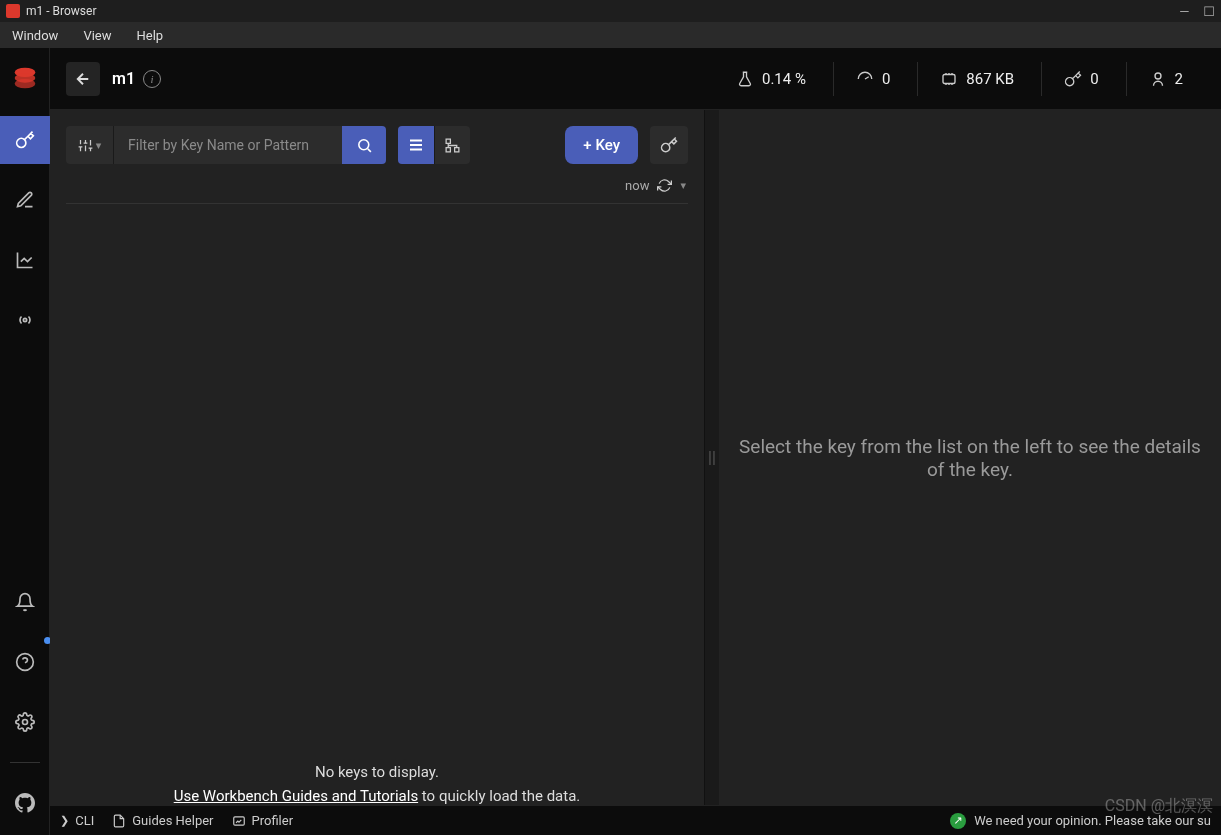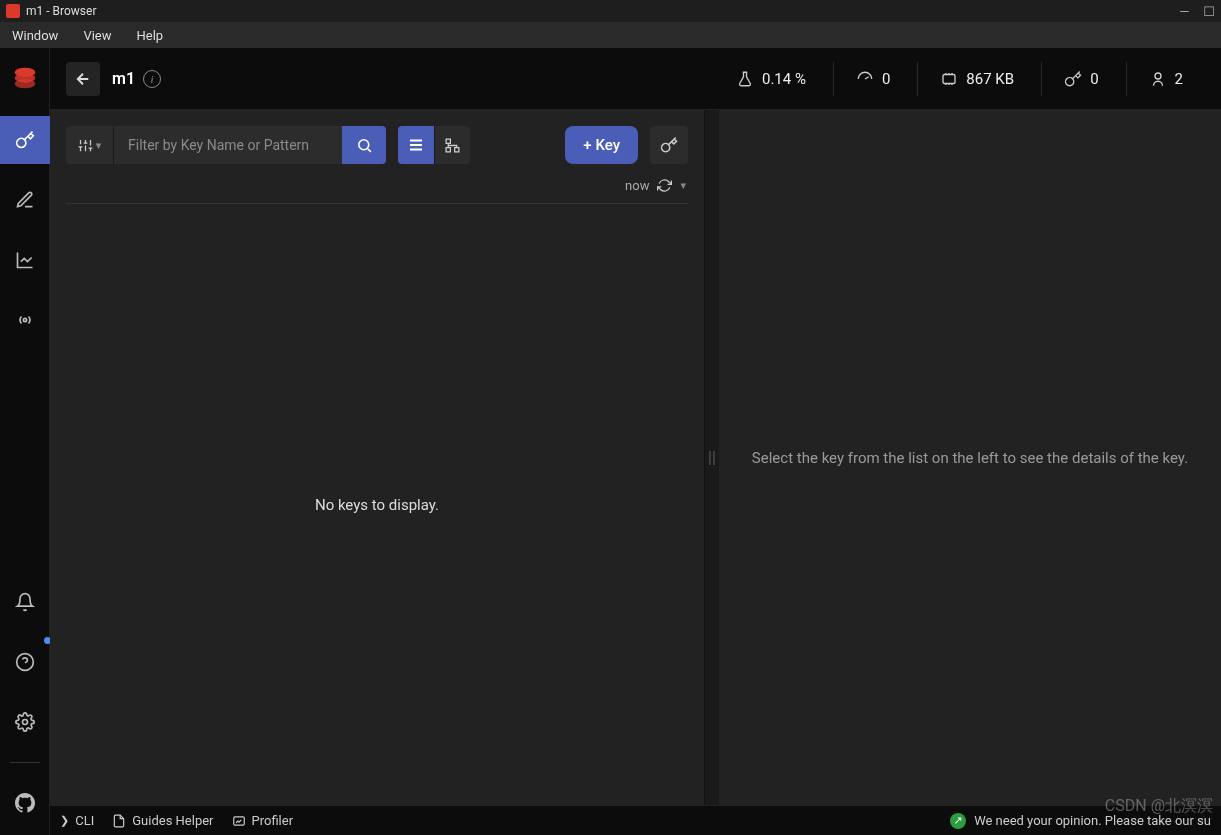--- a/index.html
+++ b/index.html
@@ -50,24 +50,24 @@
 .view-btn { width: 36px; background: #2c2c2c; display: flex; align-items: center; justify-content: center; cursor: pointer; }
 .view-btn.active { background: #4a5eb8; }
 .view-btn + .view-btn { border-left: 1px solid #1a1a1a; }
 .add-key-btn { height: 38px; padding: 8px 18px; background: #4a5eb8; border-radius: 8px; display: flex; align-items: center; justify-content: center; cursor: pointer; font-size: 15px; font-weight: 500; color: #fff; }
 .bulk-btn { width: 38px; height: 38px; background: #2c2c2c; border-radius: 4px; display: flex; align-items: center; justify-content: center; cursor: pointer; }
 
 .refresh-row { display: flex; justify-content: flex-end; align-items: center; gap: 8px; padding: 6px 2px 10px; font-size: 13px; color: #aaa; border-bottom: 1px solid #333; }
 .refresh-row svg { width: 15px; height: 15px; }
 .chev { font-size: 11px; color:#888; }
 
-.empty-state { flex: 1; display: flex; flex-direction: column; align-items: center; justify-content: center; gap: 6px; font-size: 15px; color: #ddd; }
+.empty-state { flex: 1; display: flex; flex-direction: column; align-items: center; justify-content: flex-end; gap: 6px; font-size: 15px; color: #ddd; }
 .empty-state a { color: #fff; text-decoration: underline; cursor: pointer; }
 
-.right-msg { color: #9a9a9a; font-size: 15px; text-align: center; }
+.right-msg { color: #9a9a9a; font-size: 19px; text-align: center; }
 
 .footer { height: 30px; background: #0c0c0c; border-top: 1px solid #222; display: flex; align-items: center; padding: 0 10px; font-size: 13px; color: #ccc; gap: 18px; position: relative; }
 .footer-item { display: flex; align-items: center; gap: 6px; cursor: pointer; }
 .footer-item .chev2 { font-size: 11px; }
 .footer-right { margin-left: auto; display: flex; align-items: center; gap: 8px; }
 .green-dot { width: 16px; height: 16px; background: #2a9d3f; border-radius: 50%; display:flex; align-items:center; justify-content:center; color:#fff; font-size:11px; }
 
 .watermark { position: absolute; right: 8px; bottom: 18px; color: rgba(230,230,230,0.35); font-size: 16px; pointer-events: none; }
 .help-dot { position:absolute; top:-1px; right:-1px; width:7px; height:7px; background:#4a8ef0; border-radius:50%; }
 </style>
@@ -242,20 +242,23 @@
         <div class="refresh-row">
           <span>now</span>
           <svg viewBox="0 0 24 24" fill="none" stroke="#ccc" stroke-width="2">
               <path d="M23 4v6h-6M1 20v-6h6"></path>
               <path d="M3.51 9a9 9 0 0 1 14.85-3.36L23 10M1 14l4.64 4.36A9 9 0 0 0 20.49 15"></path>
             </svg>
           <span class="chev">▾</span>
         </div>
         <div class="empty-state">
           <div>No keys to display.</div>
+          <div>
+            <a>Use Workbench Guides and Tutorials</a><span> to quickly load the data.</span>
+          </div>
         </div>
       </div>
 
       <div class="splitter">||</div>
 
       <div class="right-panel">
         <div class="right-msg">Select the key from the list on the left to see the details of the key.</div>
       </div>
     </div>
 

